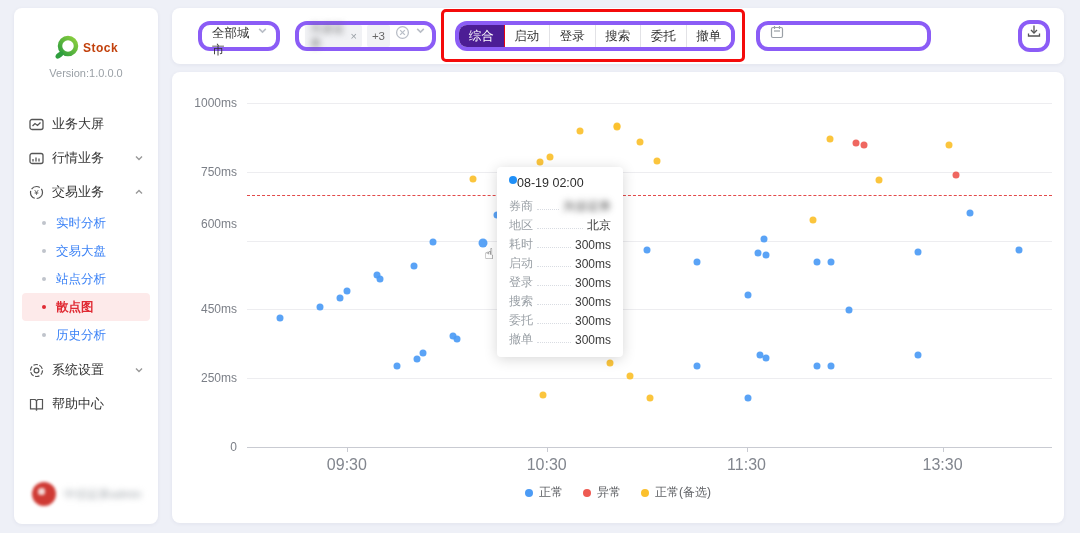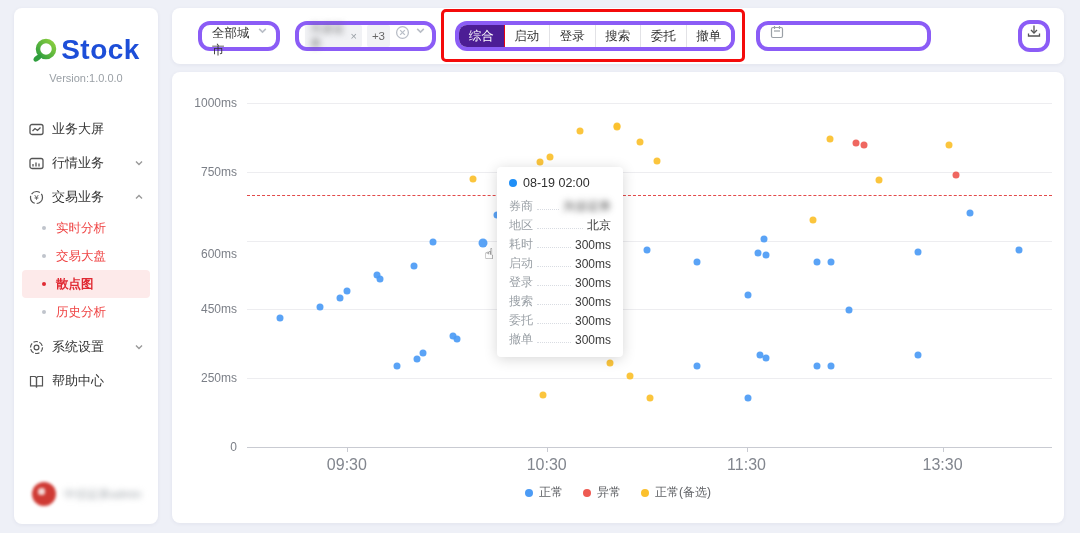--- a/index.html
+++ b/index.html
@@ -3,27 +3,27 @@
 <meta charset="utf-8">
 <style>
   * { margin:0; padding:0; box-sizing:border-box; }
   html,body { width:1080px; height:533px; }
   body { background:#eef0f7; font-family:"Liberation Sans","DejaVu Sans",sans-serif; position:relative; overflow:hidden; }
   .card { position:absolute; background:#fff; border-radius:8px; box-shadow:0 1px 4px rgba(30,40,90,.06); }
 
   
   #sidebar { left:14px; top:8px; width:144px; height:516px; }
   .logo-row { display:flex; align-items:center; justify-content:center; gap:2px; margin-top:26px; }
-  .logo-text { font-size:28px; font-weight:bold; color:#1d4ed8; letter-spacing:.5px; }
+  .logo-text { font-size:12px; font-weight:bold; color:#c2410c; letter-spacing:.5px; }
   .version { text-align:center; color:#9aa0a6; font-size:11px; margin-top:6px; }
   .menu { margin-top:28px; }
   .menu-item { display:flex; align-items:center; height:34px; padding:0 14px; color:#333; font-size:13px; cursor:pointer; }
   .menu-item .mi-icon { width:16px; height:16px; margin-right:8px; display:flex; align-items:center; justify-content:center; color:#555; }
   .menu-item .chev { margin-left:auto; color:#999; display:flex; }
-  .sub-item { display:flex; align-items:center; height:28px; padding:0 12px 0 20px; margin:0 8px; color:#ef4444; font-size:12.5px; border-radius:4px; cursor:pointer; }
+  .sub-item { display:flex; align-items:center; height:28px; padding:0 12px 0 20px; margin:0 8px; color:#3b82f6; font-size:12.5px; border-radius:4px; cursor:pointer; }
   .sub-item .bullet { width:4px; height:4px; border-radius:50%; background:#c0c4cc; margin-right:10px; }
   .sub-item.active { background:#fdeaea; color:#e02a33; font-weight:bold; }
   .sub-item.active .bullet { background:#e02a33; }
   .user-row { position:absolute; left:18px; bottom:18px; display:flex; align-items:center; gap:8px; }
   .avatar { width:24px; height:24px; border-radius:50%; background:radial-gradient(circle at 40% 40%, #f3d6d4 0 18%, #cf3a34 19% 100%); filter:blur(1.5px); }
   .user-name { color:#9aa0a6; font-size:11.5px; filter:blur(3px); }
   .blur { filter:blur(3px); }
 
   
   #toolbar { left:172px; top:8px; width:892px; height:56px; }
@@ -49,21 +49,21 @@
   .y-label { position:absolute; right:calc(100% + 10px); transform:translateY(-50%); color:#7b7f87; font-size:12px; white-space:nowrap; }
   .x-tick { position:absolute; top:100%; width:1px; height:5px; background:#c9cbd2; }
   .x-label { position:absolute; top:calc(100% + 9px); transform:translateX(-50%); color:#82868e; font-size:16px; }
   #threshold { position:absolute; left:0; width:100%; border-top:1px dashed #e24a4a; }
   .pt { position:absolute; width:7px; height:7px; border-radius:50%; transform:translate(-50%,-50%); opacity:.92; cursor:pointer; }
   .pt.hovered { width:9px; height:9px; }
   #cursor-hand { position:absolute; font-size:15px; color:#2b2b2b; text-shadow:0 0 2px #fff; z-index:4; pointer-events:none; font-family:"DejaVu Sans",sans-serif; }
 
   
   #tooltip { position:absolute; left:250px; top:64px; width:126px; background:#fff; border-radius:4px; box-shadow:0 2px 14px rgba(0,0,0,.16); padding:9px 12px 8px; z-index:5; }
-  .tt-title { display:flex; align-items:center; gap:6px; font-size:12.5px; color:#2f2f2f; margin-bottom:7px; }
+  .tt-title { display:flex; align-items:flex-start; font-size:12.5px; color:#2f2f2f; margin-bottom:7px; }
   .tt-dot { width:8px; height:8px; border-radius:50%; background:#1f8ff7; }
   .tt-row { display:flex; align-items:center; height:19px; font-size:12px; }
   .tt-label { color:#9aa0a6; }
   .tt-leader { flex:1; border-bottom:1px dotted #d9dce2; margin:0 4px; height:38%; }
   .tt-value { color:#3a3a3a; }
 
   
   #legend { position:absolute; bottom:22px; left:0; width:100%; display:flex; justify-content:center; gap:20px; }
   .lg-item { display:flex; align-items:center; gap:6px; font-size:12px; color:#606266; cursor:pointer; }
   .lg-dot { width:8px; height:8px; border-radius:50%; }
@@ -130,20 +130,24 @@
 
     <div>
       <div class="sub-item">
         <span class="bullet"></span>
         <span>实时分析</span>
       </div>
       <div class="sub-item">
         <span class="bullet"></span>
         <span>交易大盘</span>
       </div>
+      <div class="sub-item">
+        <span class="bullet"></span>
+        <span>站点分析</span>
+      </div>
       <div class="sub-item active">
         <span class="bullet"></span>
         <span>散点图</span>
       </div>
       <div class="sub-item">
         <span class="bullet"></span>
         <span>历史分析</span>
       </div>
     </div>
 
@@ -240,21 +244,21 @@
   </div>
 </div>
 
 <div class="card" id="chart-card">
   <div id="plot">
       <div class="gridline" style="top: 0px;"></div>
       <span class="y-label" style="top: 0px;">1000ms</span>
       <div class="gridline" style="top: 68.8px;"></div>
       <span class="y-label" style="top: 68.8px;">750ms</span>
       <div class="gridline" style="top: 137.6px;"></div>
-      <span class="y-label" style="top: 151px;">600ms</span>
+      <span class="y-label" style="top: 121px;">600ms</span>
       <div class="gridline" style="top: 206.4px;"></div>
       <span class="y-label" style="top: 206.4px;">450ms</span>
       <div class="gridline" style="top: 275.2px;"></div>
       <span class="y-label" style="top: 275.2px;">250ms</span>
       <div class="gridline axis" style="top: 344px;"></div>
       <span class="y-label" style="top: 344px;">0</span>
       <div class="x-tick" style="left: 99.9005px;"></div>
       <span class="x-label" style="left: 99.9005px;">09:30</span>
       <div class="x-tick" style="left: 299.702px;"></div>
       <span class="x-label" style="left: 299.702px;">10:30</span>

